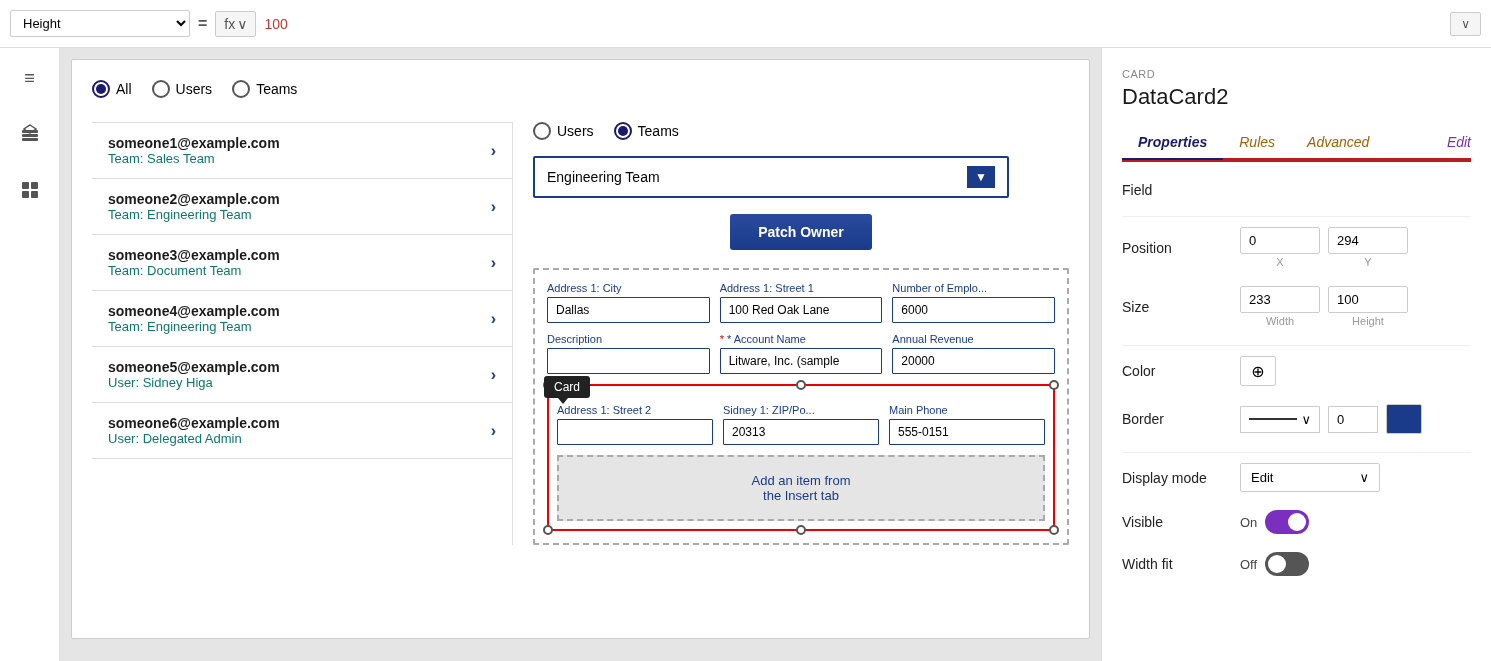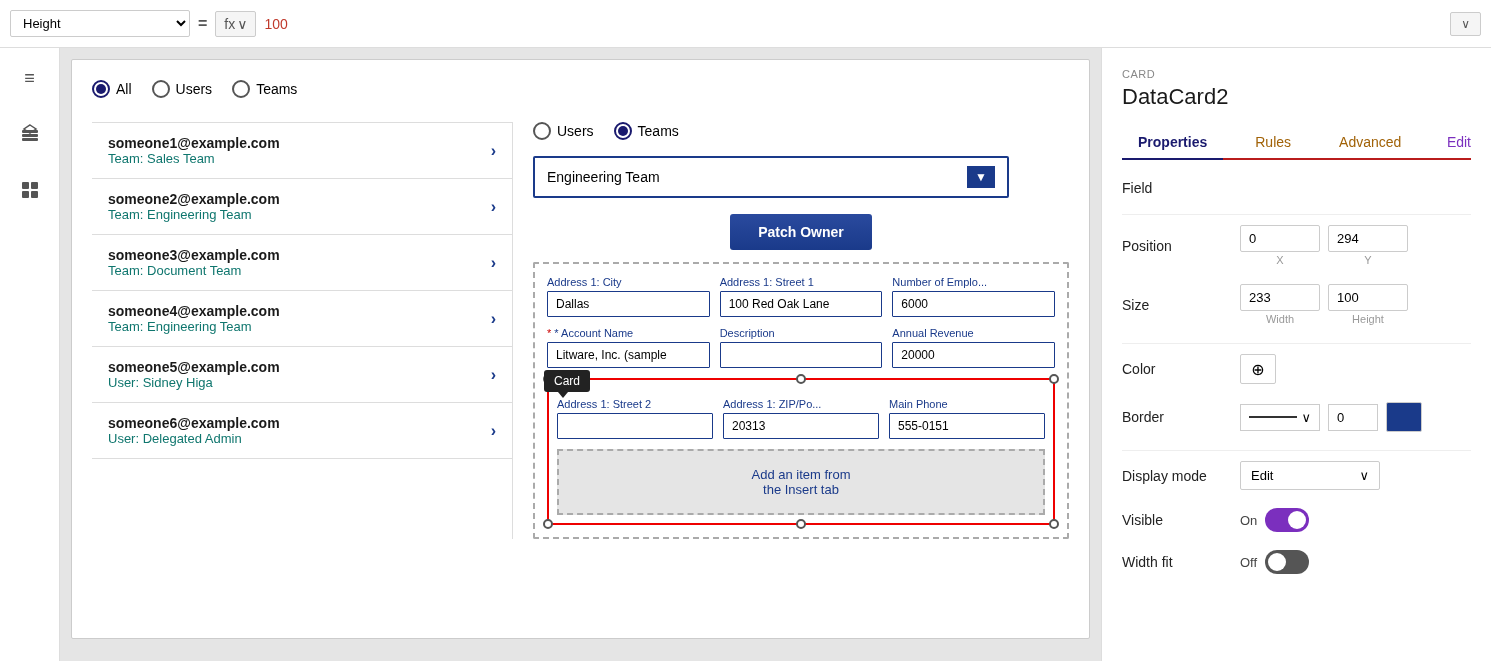--- a/index.html
+++ b/index.html
@@ -183,21 +183,21 @@
     .patch-owner-btn {
       background: linear-gradient(to bottom, #2a4a9e, #1a3a8a);
       color: #fff;
       border: none;
       padding: 10px 28px;
       border-radius: 3px;
       font-size: 14px;
       font-weight: 600;
       cursor: pointer;
       display: block;
-      margin: 0 auto 12px auto;
+      margin: 0 auto 18px auto;
     }
 
     
     .form-grid-outer {
       border: 2px dashed #aaa;
       padding: 12px;
       border-radius: 2px;
       position: relative;
     }
     .form-grid {
@@ -293,23 +293,24 @@
       margin-bottom: 4px;
     }
     .panel-title {
       font-size: 22px;
       font-weight: 300;
       color: #1a1a1a;
       margin-bottom: 16px;
     }
     .panel-tabs {
       display: flex;
-      border-bottom: 2px solid #b91c1c;
+      border-bottom: 4px solid #b91c1c;
       margin-bottom: 20px;
-      gap: 16px;
+      gap: 0;
+      font-style: italic;
     }
     .panel-tab {
       padding: 8px 16px;
       font-size: 14px;
       cursor: pointer;
       color: #a16207;
       border-bottom: 2px solid transparent;
       margin-bottom: -2px;
     }
     .panel-tab.active {
@@ -585,46 +586,46 @@
                 <input type="text" value="Dallas" style="">
               </div>
               <div class="form-field">
                 <label>Address 1: Street 1</label>
                 <input type="text" value="100 Red Oak Lane" style="">
               </div>
               <div class="form-field">
                 <label>Number of Emplo...</label>
                 <input type="text" value="6000" style="">
               </div>
+              <div class="form-field">
+                <label>Description</label>
+                <input type="text" value="" style="">
+              </div>
               <div class="form-field required">
                 <label>* Account Name</label>
                 <input type="text" value="Litware, Inc. (sample" style="">
-              </div>
-              <div class="form-field">
-                <label>Description</label>
-                <input type="text" value="" style="">
               </div>
               <div class="form-field">
                 <label>Annual Revenue</label>
                 <input type="text" value="20000" style="">
               </div>
             </div>
 
             <div class="selected-card">
               <div class="selected-card-inner">
 
                 <div class="card-tooltip">Card</div>
 
                 <div class="form-grid" style="margin-top:10px;">
                   <div class="form-field">
                     <label>Address 1: Street 2</label>
                     <input type="text" value="" style="">
                   </div>
                   <div class="form-field">
-                    <label>Address 1: ZIP/Po...</label>
+                    <label>Sidney 1: ZIP/Po...</label>
                     <input type="text" value="20313" style="">
                   </div>
                   <div class="form-field">
                     <label>Main Phone</label>
                     <input type="text" value="555-0151" style="">
                   </div>
                 </div>
 
                 <div class="insert-placeholder" style="margin-top:10px;">Add an item from<br>the Insert tab</div>
 

